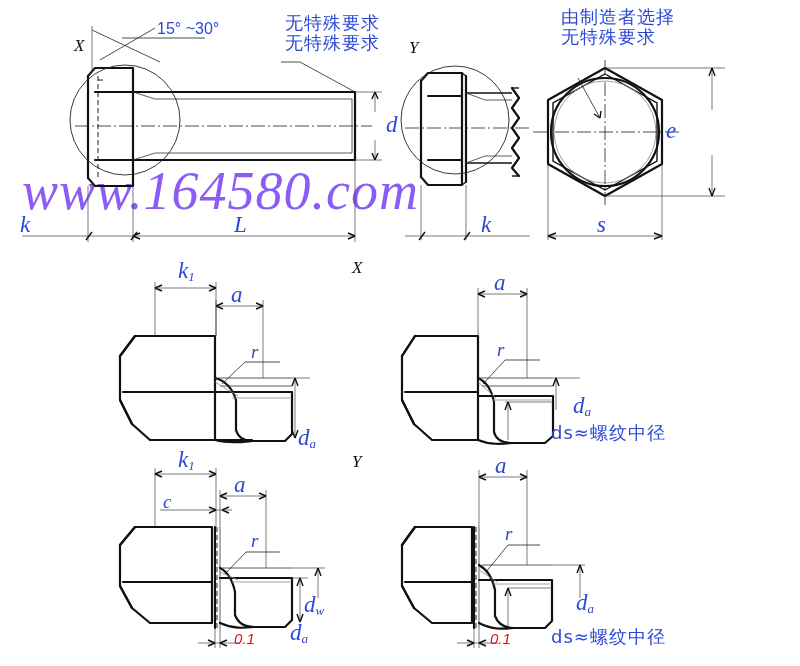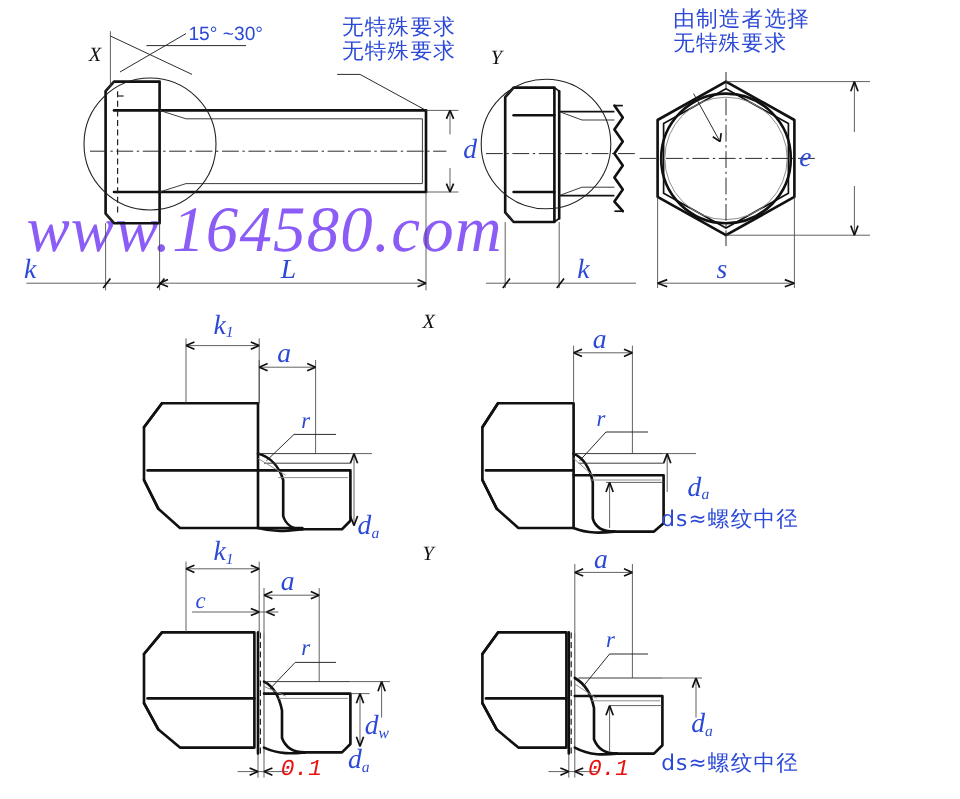--- a/index.html
+++ b/index.html
@@ -25,21 +25,21 @@
   .sym-sm{font-size:19px;}
   .sub{font-size:13px;font-style:italic;vertical-align:-3px;}
   .cn{position:absolute;color:#2b49d6;font-style:normal;
       font-family:"DejaVu Sans", sans-serif;font-size:18px;
       line-height:18px;white-space:nowrap;letter-spacing:1px;}
   .deg{position:absolute;color:#2b49d6;font-style:normal;
        font-family:"Liberation Sans", sans-serif;font-size:16px;white-space:nowrap;margin-left:31px;}
   .mark{position:absolute;color:#111;font-style:italic;
         font-family:"Liberation Serif", serif;font-size:17px;}
   .red{position:absolute;color:#e8110e;font-style:italic;
-       font-family:Liberation Mono, monospace;font-size:19px;}
+       font-family:Liberation Sans, sans-serif;font-size:15px;}
   .wm{position:absolute;left:22px;top:160px;width:470px;
       color:#8b5cf6;font-style:italic;font-size:54px;
       font-family:"Liberation Serif", serif;white-space:nowrap;
       user-select:none;letter-spacing:1px;}
 </style>
 </head>
 <body>
 
 <div id="stage">
 

